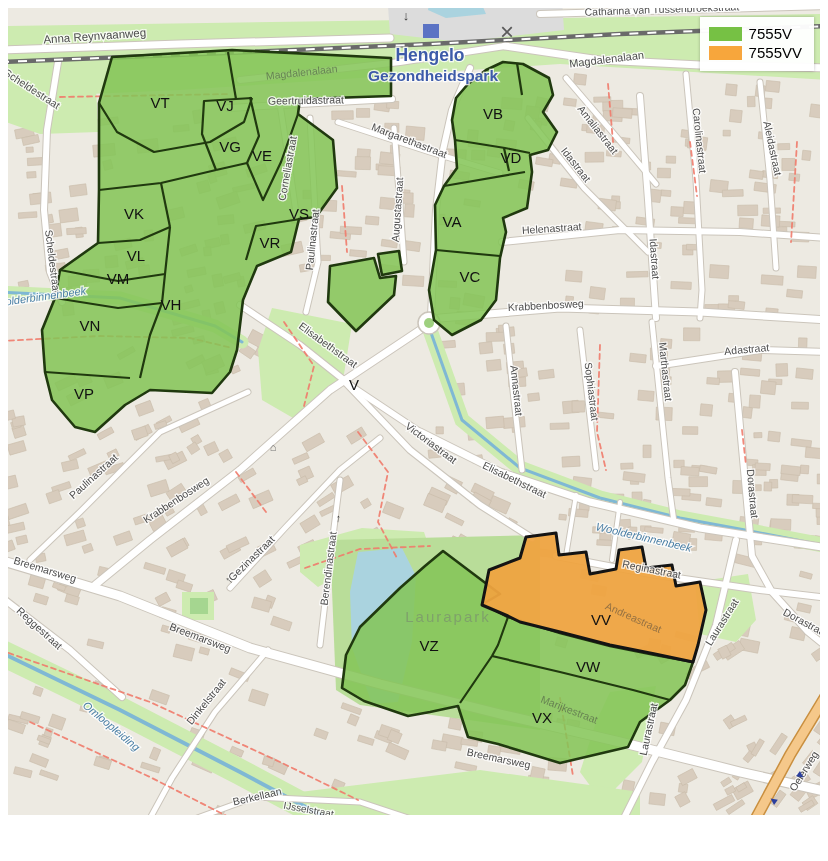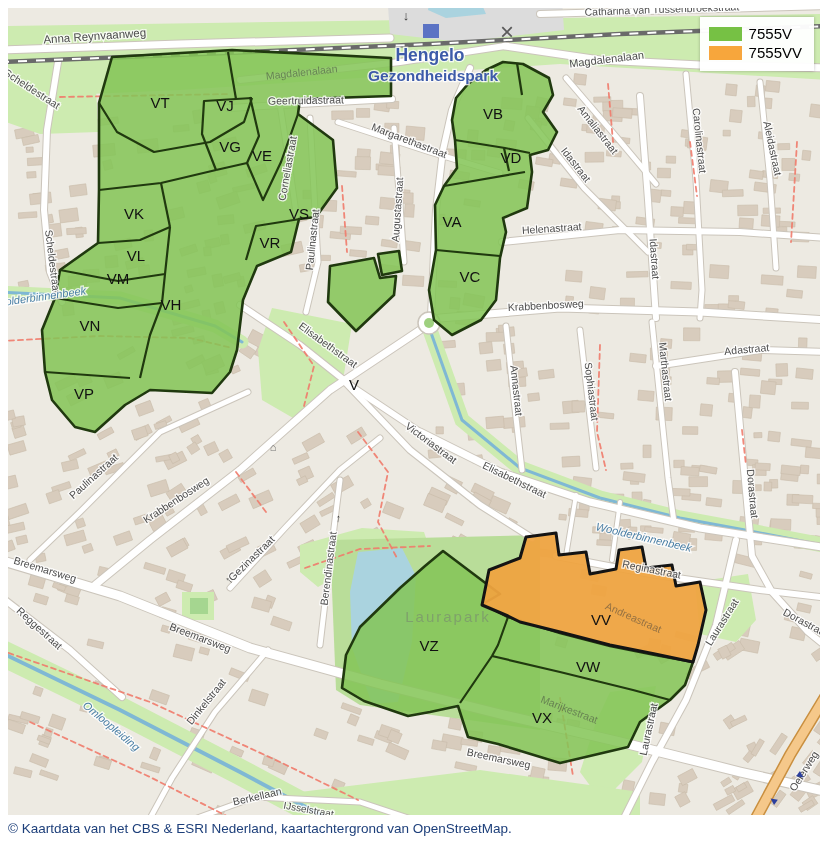--- a/index.html
+++ b/index.html
@@ -838,15 +838,14 @@
         <span class="swatch" style="background: rgb(118, 193, 68);"></span>
         <span class="legend-label">7555V</span>
       </div>
       <div class="legend-row">
         <span class="swatch" style="background: rgb(247, 166, 60);"></span>
         <span class="legend-label">7555VV</span>
       </div>
     </div>
   </div>
   <div class="caption">
-    <div>© Kaartdata van het CBS &amp; ESRI Nederland, kaartachtergrond van OpenStreetMap.</div>
   </div>
 </div>
 
 </body></html>

